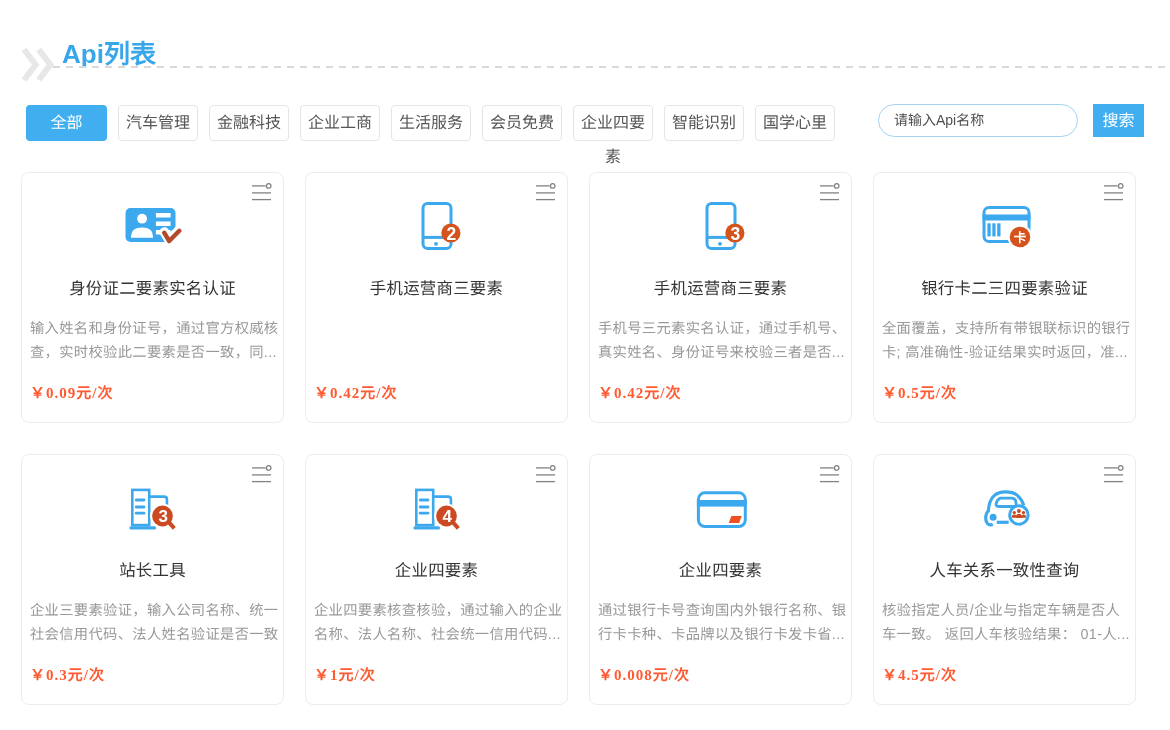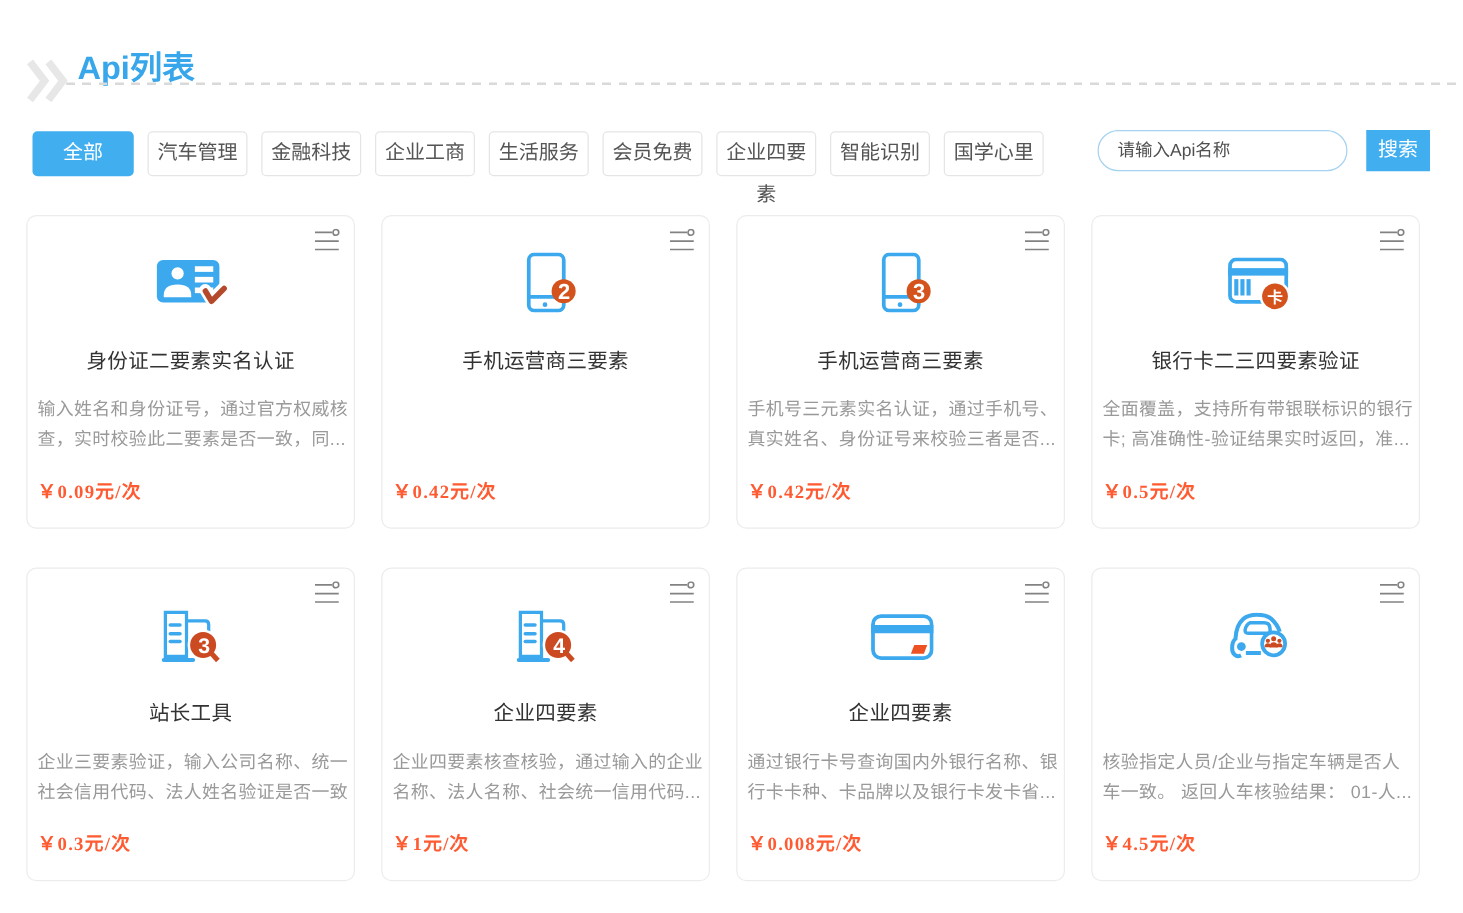--- a/index.html
+++ b/index.html
@@ -221,15 +221,16 @@
       <g fill="#cc4a21" transform="translate(0,-1.6)">
         <circle cx="34.3" cy="24.2" r="1.7"></circle>
         <path d="M31.7 29.4 Q31.7 26.2 34.3 26.2 Q36.9 26.2 36.9 29.4 Z"></path>
         <circle cx="43.5" cy="24.2" r="1.7"></circle>
         <path d="M40.9 29.4 Q40.9 26.2 43.5 26.2 Q46.1 26.2 46.1 29.4 Z"></path>
         <circle cx="38.9" cy="22.6" r="2"></circle>
         <path d="M35.7 29.5 Q35.7 25.4 38.9 25.4 Q42.1 25.4 42.1 29.5 Z"></path>
       </g>
     </svg>
   </div>
+  <div class="ctitle">人车关系一致性查询</div>
   <div class="cdesc">核验指定人员/企业与指定车辆是否人<br>车一致。 返回人车核验结果： 01-人...</div>
   <div class="cprice">￥4.5元/次</div>
 </div>
 
 </body></html>

